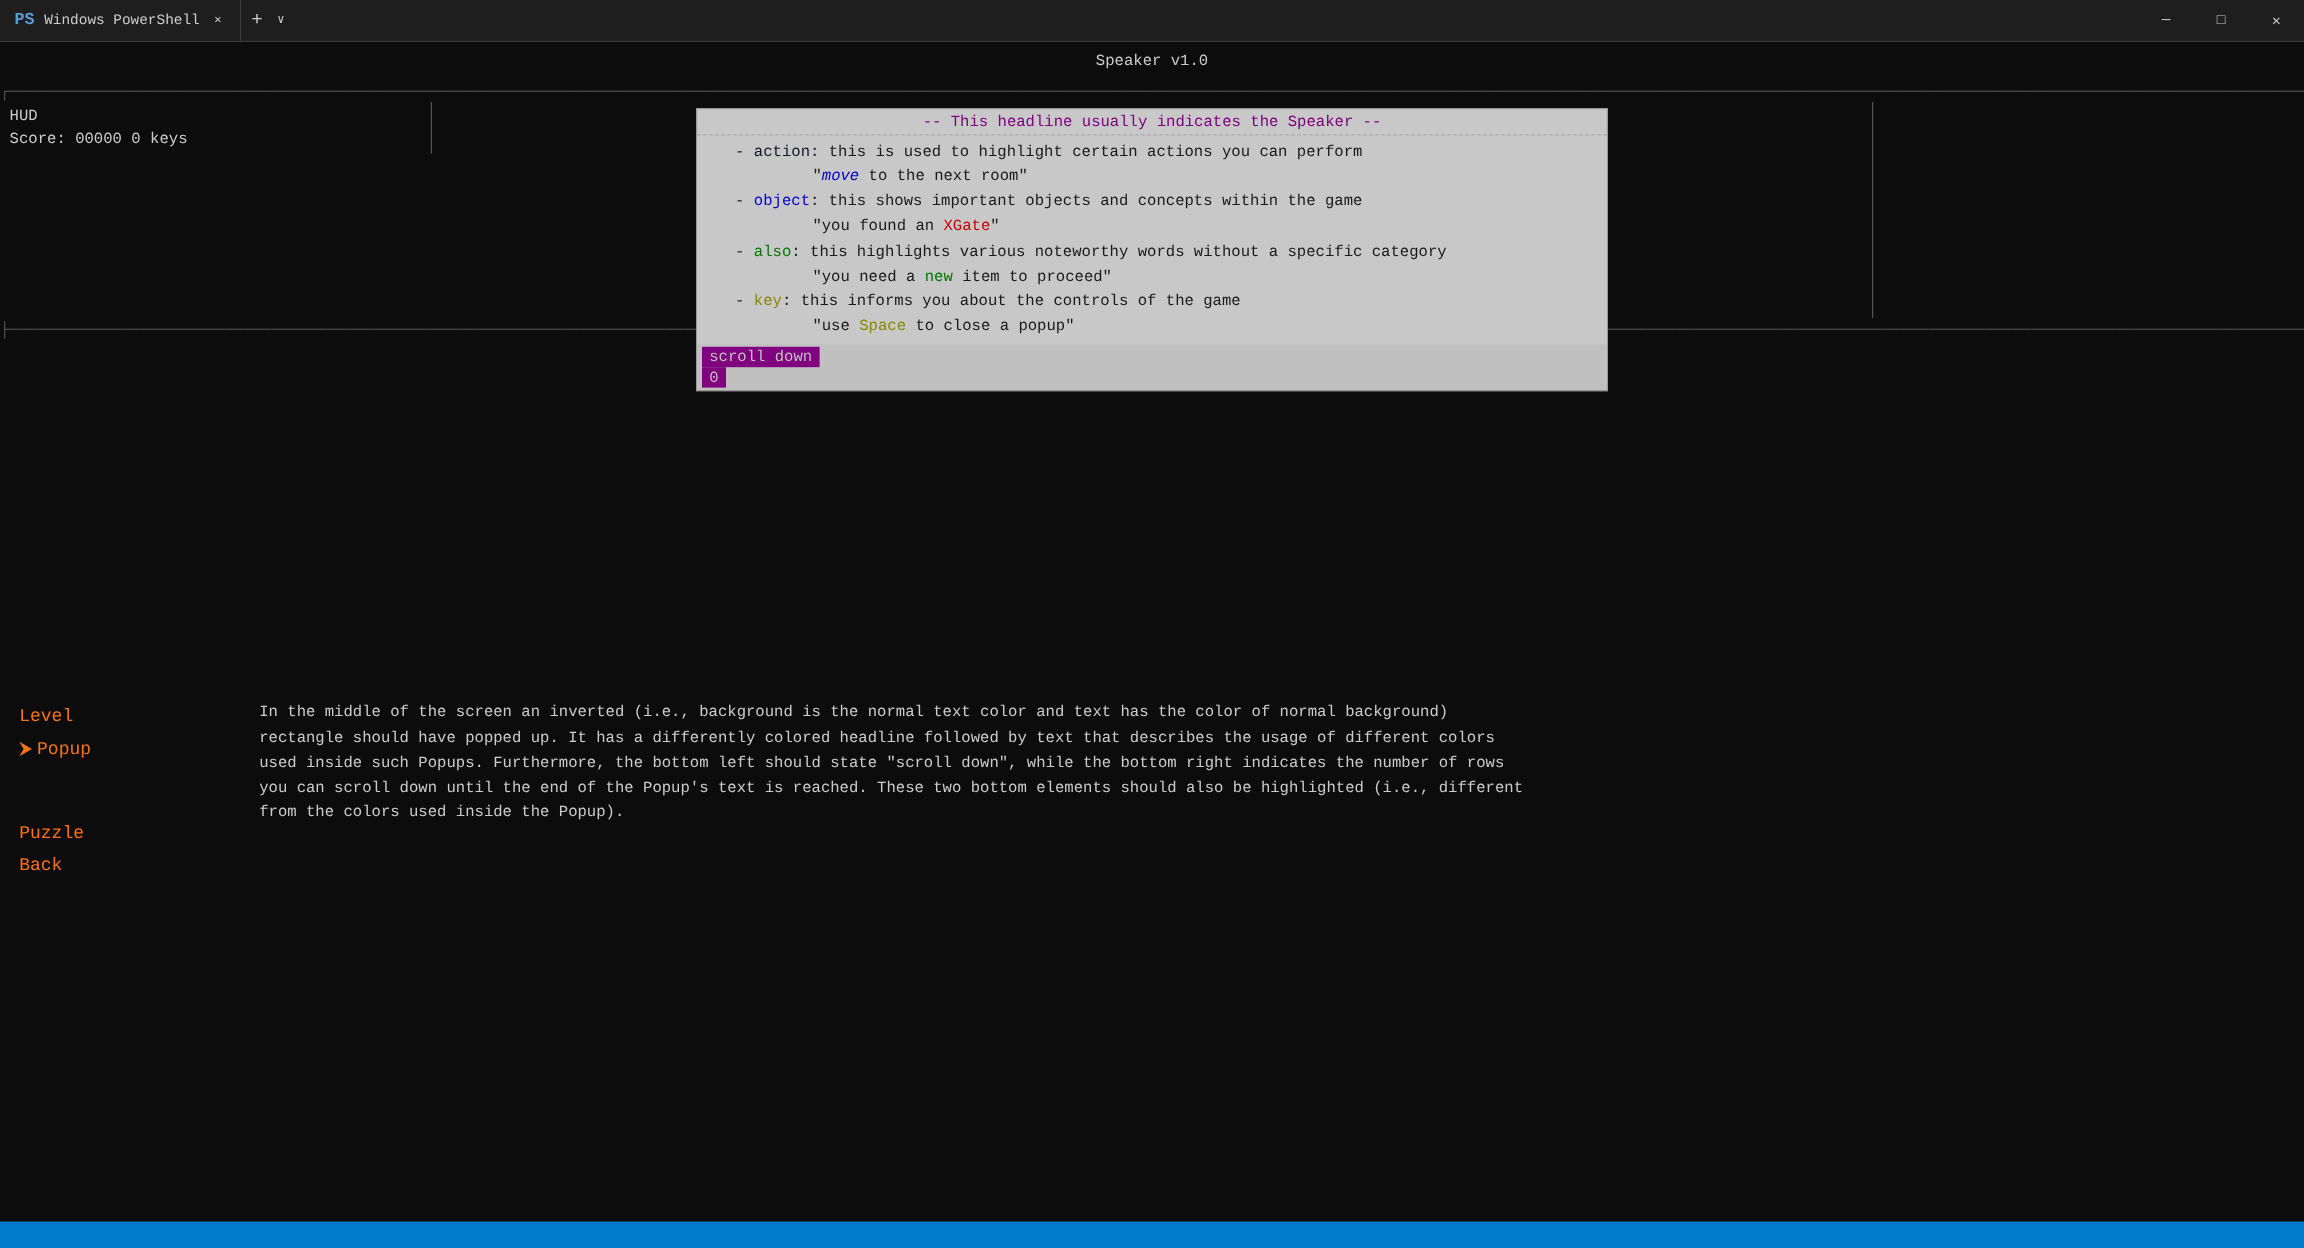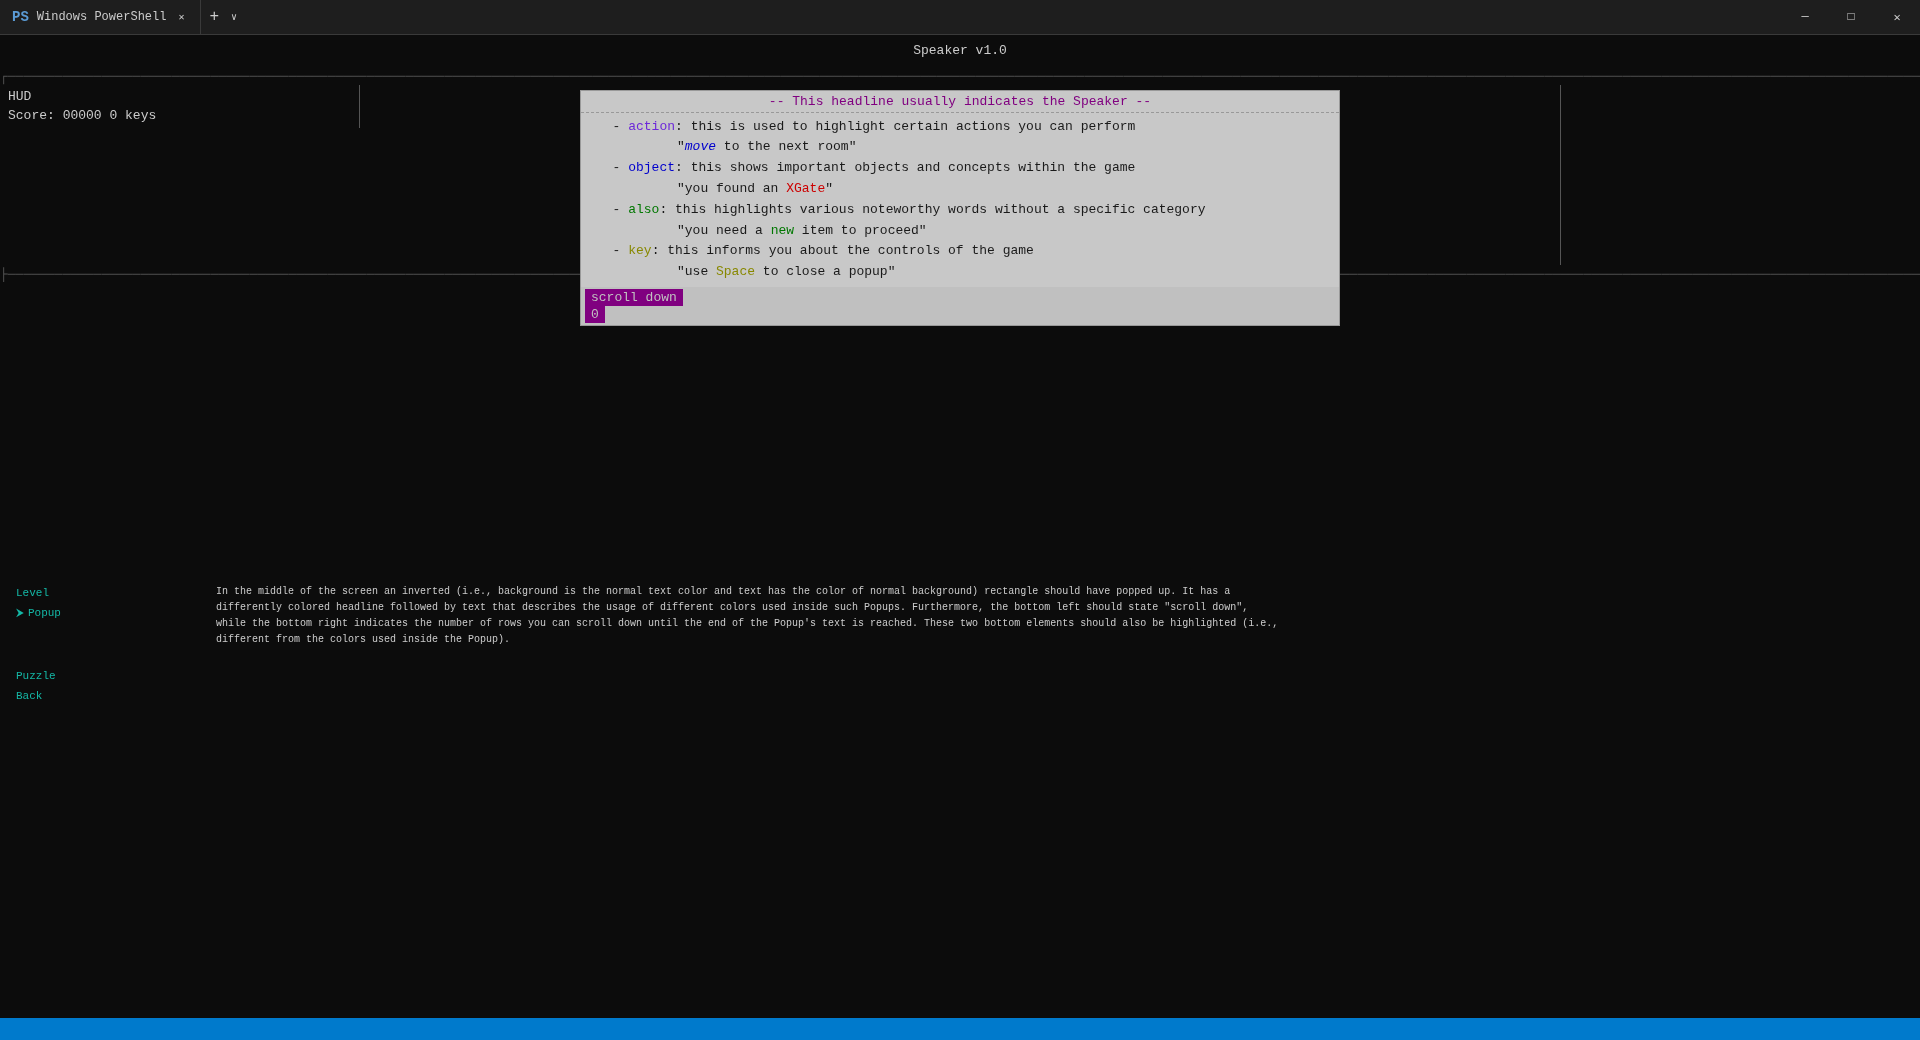--- a/index.html
+++ b/index.html
@@ -181,21 +181,21 @@
           z-index: 10;
           font-family: 'Courier New', Courier, monospace;
           font-size: 13px;
         ">
 
           <div style="color: #800080; text-align:center; padding: 3px 8px; border-bottom: 1px dashed #999; white-space:pre; font-size:13px;">-- This headline usually indicates the Speaker --</div>
 
           <div style="background:#c8c8c8; padding: 4px 16px; color:#1a1a1a; line-height:1.6; font-size:13px;">
 
             <div>
-              &nbsp;&nbsp;- <span style="color:#6d28d9;">action</span>: this is used to highlight certain actions you can perform
+              &nbsp;&nbsp;- <span style="color:#0f172a;">action</span>: this is used to highlight certain actions you can perform
             </div>
             <div style="padding-left:80px;">
               "<span style="color:#0000cc; font-style:italic;">move</span> to the next room"
             </div>
             <div>
               &nbsp;&nbsp;- <span style="color:#0000cc;margin-top:28px;">object</span>: this shows important objects and concepts within the game
             </div>
             <div style="padding-left:80px;">
               "you found an <span style="color:#cc0000;">XGate</span>"
             </div>
@@ -228,37 +228,37 @@
     <div style="overflow:hidden; white-space:nowrap; color:#555; font-size:13px; line-height:1.2; padding: 2px 0;">
       ├──────────────────────────────────────────────────────────────────────────────────────────────────────────────────────────────────────────────────────────────────────────────────────────────────────────────────────────────────────────────────────────────────────────────────────────────────────────────────────────────────────────────────────────────────────────────────────────────────────────────────────────────────────────────────────────────────────────────────────────────────────────────────────────────────────────────────────────────────────────────────────────────────────────────────────────────────────────────────────────────┤
     </div>
 
   </div>
 
   <div style="height: 280px; width:100%; background:#0c0c0c;"></div>
 
   <div style="display:flex; width:100%; background:#0c0c0c; padding: 16px 0;">
 
-    <div style="width:200px; padding: 4px 16px; color:#14b8a6; font-size:11px; line-height:1.8;">
+    <div style="width:200px; padding: 4px 16px; color:#f97316; font-size:15px; line-height:1.8;">
       <div style="cursor:pointer;">
         <span>Level</span>
       </div>
       <div style="cursor:pointer; display:flex; align-items:center; gap:4px;">
         <span>⮞</span>
         <span>Popup</span>
       </div>
       <div style="cursor:pointer;margin-top:43px;">
         <span>Puzzle</span>
       </div>
       <div style="cursor:pointer;">
         <span>Back</span>
       </div>
     </div>
 
-    <div style="flex:1; padding: 4px 16px; color:#cccccc; font-size:10px; line-height:1.6; max-width:1100px;">
+    <div style="flex:1; padding: 4px 16px; color:#cccccc; font-size:13px; line-height:1.6; max-width:1100px;">
       <span>In the middle of the screen an inverted (i.e., background is the normal text color and text has the color of normal background) rectangle should have popped up. It has a differently colored headline followed by text that describes the usage of different colors used inside such Popups. Furthermore, the bottom left should state "scroll down", while the bottom right indicates the number of rows you can scroll down until the end of the Popup's text is reached. These two bottom elements should also be highlighted (i.e., different from the colors used inside the Popup).</span>
     </div>
 
   </div>
 
 </div>
 
 <div class="status-bar"></div>
 
 </body></html>

